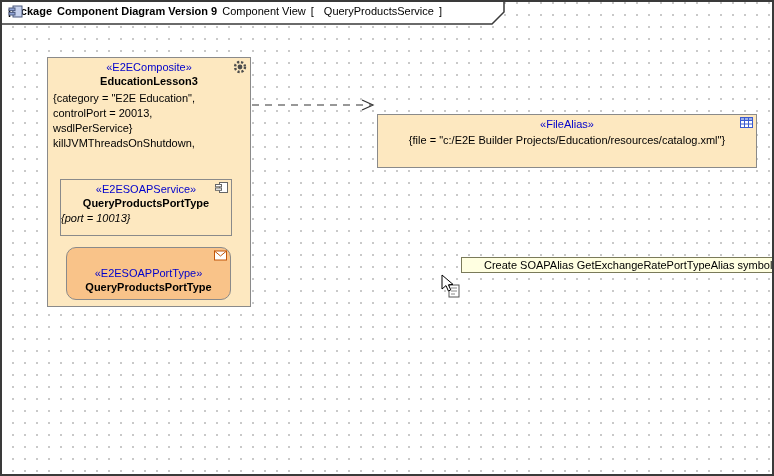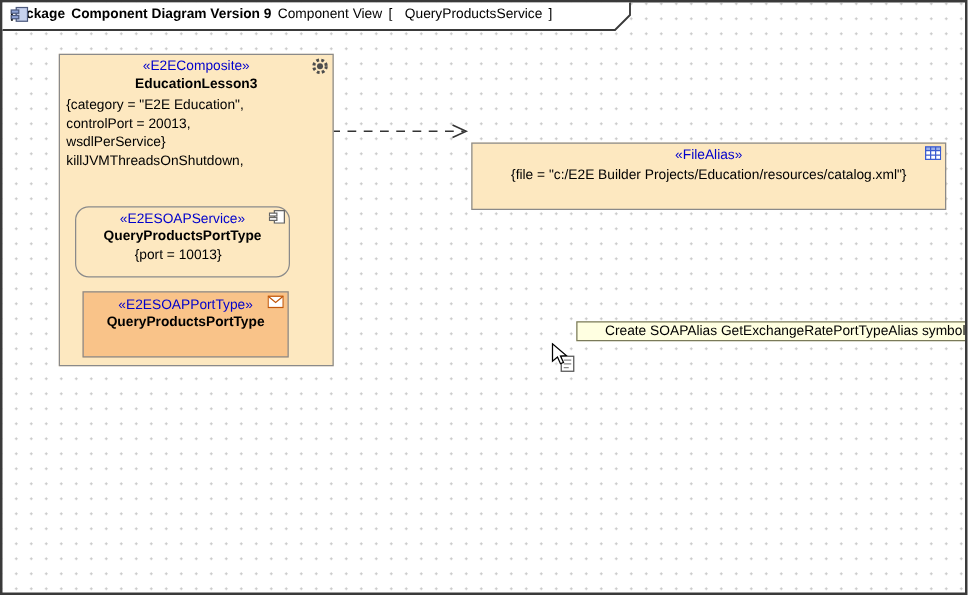--- a/index.html
+++ b/index.html
@@ -37,27 +37,27 @@
     border: 1px solid var(--box-border, #8a8a8a);
     background: var(--box-fill, #fde8c0);
   }
   .stereotype {
     color: var(--stereotype-color, #0000cc);
     text-align: center;
     padding-top: 3px;
   }
   .el-name { font-weight: bold; text-align: center; padding-top: 2px; }
   .props { padding: 4px 4px 0 5px; line-height: 15px; text-align: left; }
-  .port-prop { text-align: center; padding: 2px 7px 0 0; line-height: 15px; }
+  .port-prop { text-align: left; padding: 2px 7px 0 0; line-height: 15px; font-style: italic; }
   .file-prop { text-align: center; padding-top: 3px; line-height: 15px; }
 
-  .composite { left: 45px; top: 41px; width: 220px; height: 250px; }
-  .service   { left: 12px; top: 121px; width: 172px; height: 57px; border-radius: 11px; }
+  .composite { left: 45px; top: 55px; width: 204px; height: 250px; }
+  .service   { left: 12px; top: 121px; width: 172px; height: 57px; }
   .porttype  { left: 18px; top: 189px; width: 165px; height: 53px;
-               background: var(--port-fill, #f9c389); padding-top: 1px; }
+               background: var(--port-fill, #f9c389); padding-top: 16px; border-radius: 10px; }
   .filealias { left: 375px; top: 75px; width: 380px; height: 54px; margin-top: 37px; }
 
   .corner-icon { position: absolute; top: 2px; right: 3px; line-height: 0; }
 
   
   .connector { position: absolute; left: 235px; top: 95px; }
 
   
   .tooltip {
     position: absolute; left: 459px; top: 255px;

